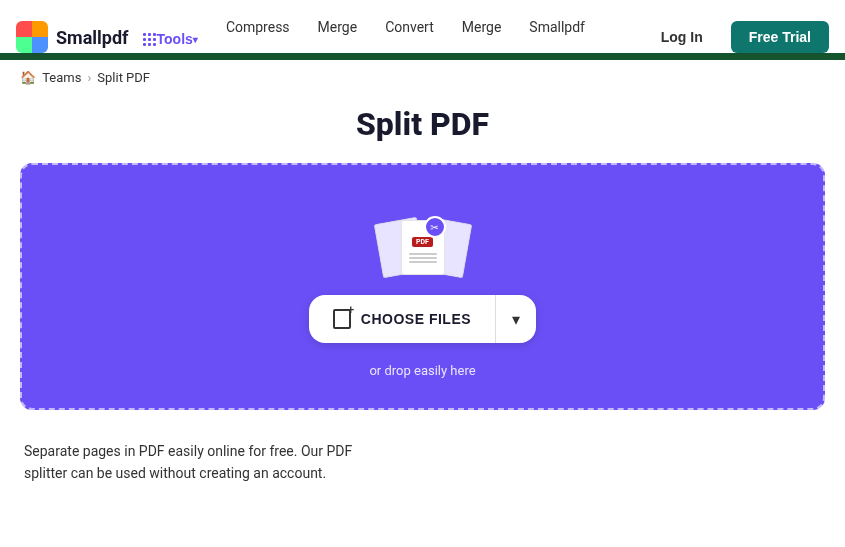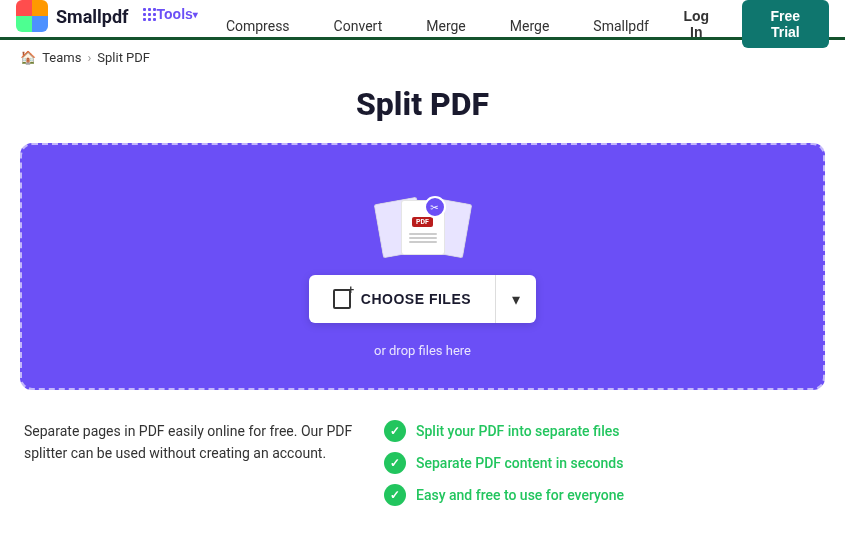--- a/index.html
+++ b/index.html
@@ -1,38 +1,38 @@
 <!DOCTYPE html>
 <html><head>
   <meta charset="utf-8">
   <style>
     * { margin: 0; padding: 0; box-sizing: border-box; }
     body { font-family: -apple-system, BlinkMacSystemFont, 'Segoe UI', Roboto, sans-serif; background: #fff; width: 845px; min-height: 547px; overflow-x: hidden; }
 
     
     .header {
-      display: flex; align-items: flex-start; padding: 0 16px; height: 40px;
-      border-bottom: 3px solid #14532d;
+      display: flex; align-items: flex-end; padding: 0 16px; height: 60px;
+      border-bottom: 7px solid #14532d;
     }
     .logo-area { display: flex; align-items: center; gap: 8px; margin-right: 4px; }
     .logo-square { width: 32px; height: 32px; border-radius: 6px; overflow: hidden; display: grid; grid-template-columns: 1fr 1fr; grid-template-rows: 1fr 1fr; }
     .logo-sq-1 { background: #ff4d4d; }
     .logo-sq-2 { background: #ff9900; }
     .logo-sq-3 { background: #4dff91; }
     .logo-sq-4 { background: #4d91ff; }
     .logo-text { font-size: 18px; font-weight: 700; color: #1a1a2e; }
     .tools-btn {
       display: flex; align-items: center; gap: 0; padding: 6px 10px;
       font-size: 14px; font-weight: 600; color: #6b4ff6; cursor: pointer;
       border: none; background: none;
     }
     .tools-grid-icon { display: grid; grid-template-columns: 1fr 1fr 1fr; gap: 2px; width: 14px; }
     .tools-grid-icon span { width: 3px; height: 3px; background: #6b4ff6; border-radius: 1px; display: block; }
     .tools-chevron { font-size: 10px; color: #6b4ff6; }
-    .nav-links { display: flex; align-items: center; gap: 16px; margin-left: 4px; }
+    .nav-links { display: flex; align-items: center; gap: 0; margin-left: 4px; }
     .nav-link {
       padding: 0 14px; height: 52px; display: flex; align-items: center;
       font-size: 14px; color: #333; text-decoration: none; cursor: pointer;
       font-weight: 400;
     }
     .header-right { margin-left: auto; display: flex; align-items: center; gap: 12px; }
     .login-btn {
       padding: 6px 16px; font-size: 14px; color: #333; background: none;
       border: none; cursor: pointer; font-weight: 700;
     }
@@ -96,21 +96,21 @@
     .pdf-doc-front .pdf-line { width: 28px; height: 2px; background: #ccc; border-radius: 1px; margin: 2px 0; }
     .pdf-circle-icon {
       position: absolute; right: -2px; top: -5px;
       width: 22px; height: 22px; background: #6b4ff6; border-radius: 50%;
       border: 2px solid #fff; display: flex; align-items: center; justify-content: center;
       font-size: 10px; color: #fff; z-index: 5;
     }
 
     
     .choose-files-row {
-      display: flex; align-items: stretch; border-radius: 6px; overflow: hidden;
+      display: flex; align-items: stretch; border-radius: 16px; overflow: hidden;
       box-shadow: 0 2px 8px rgba(0,0,0,0.15);
     }
     .choose-files-btn {
       display: flex; align-items: center; gap: 10px;
       padding: 14px 24px; background: #fff; border: none; cursor: pointer;
       font-size: 14px; font-weight: 700; color: #1a1a2e; letter-spacing: 0.5px;
     }
     .choose-files-icon {
       width: 18px; height: 20px; border: 2px solid #333; border-radius: 2px;
       position: relative; display: flex; align-items: center; justify-content: center;
@@ -121,21 +121,21 @@
     }
     .choose-files-divider { width: 1px; background: #ddd; }
     .choose-files-dropdown {
       padding: 14px 16px; background: #fff; border: none; cursor: pointer;
       font-size: 16px; color: #333;
     }
 
     .drop-hint { font-size: 13px; color: rgba(255,255,255,0.85); }
 
     
-    .bottom-section { display: flex; gap: 20px; padding: 0 4px; }
+    .bottom-section { display: flex; gap: 60px; padding: 0 4px; }
     .left-desc { flex: 1; font-size: 14px; color: #333; line-height: 1.6; max-width: 340px; }
     .right-features { flex: 1; display: flex; flex-direction: column; gap: 10px; }
     .feature-item { display: flex; align-items: center; gap: 10px; }
     .feature-check {
       width: 22px; height: 22px; border-radius: 50%; background: #22c55e;
       display: flex; align-items: center; justify-content: center;
       flex-shrink: 0;
     }
     .feature-check::after { content: '✓'; color: #fff; font-size: 12px; font-weight: 700; }
     .feature-text { font-size: 14px; color: #22c55e; font-weight: 500; }
@@ -165,22 +165,22 @@
       <span></span>
         <span></span>
         <span></span>
     </span>
     <span>Tools</span>
     <span class="tools-chevron">▾</span>
   </button>
 
   <nav class="nav-links">
     <a class="nav-link">Compress</a>
+    <a class="nav-link">Merge</a>
     <a class="nav-link">Convert</a>
-    <a class="nav-link">Merge</a>
     <a class="nav-link">Merge</a>
     <a class="nav-link">Smallpdf</a>
   </nav>
 
   <div class="header-right">
     <button class="login-btn">Log In</button>
     <button class="free-trial-btn">Free Trial</button>
   </div>
 </header>
 
@@ -214,33 +214,19 @@
       <button class="choose-files-btn">
         <div class="choose-files-icon"></div>
         <span>CHOOSE FILES</span>
       </button>
       <div class="choose-files-divider"></div>
       <button class="choose-files-dropdown">
         <span>▾</span>
       </button>
     </div>
 
-    <span class="drop-hint">or drop files here</span>
+    <span class="drop-hint">or drop easily here</span>
   </div>
 
   <div class="bottom-section">
     <div class="left-desc">Separate pages in PDF easily online for free. Our PDF splitter can be used without creating an account.</div>
-    <div class="right-features">
-      <div class="feature-item">
-        <div class="feature-check"></div>
-        <span class="feature-text">Split your PDF into separate files</span>
-      </div>
-      <div class="feature-item">
-        <div class="feature-check"></div>
-        <span class="feature-text">Separate PDF content in seconds</span>
-      </div>
-      <div class="feature-item">
-        <div class="feature-check"></div>
-        <span class="feature-text">Easy and free to use for everyone</span>
-      </div>
-    </div>
   </div>
 </main>
 
 </body></html>

